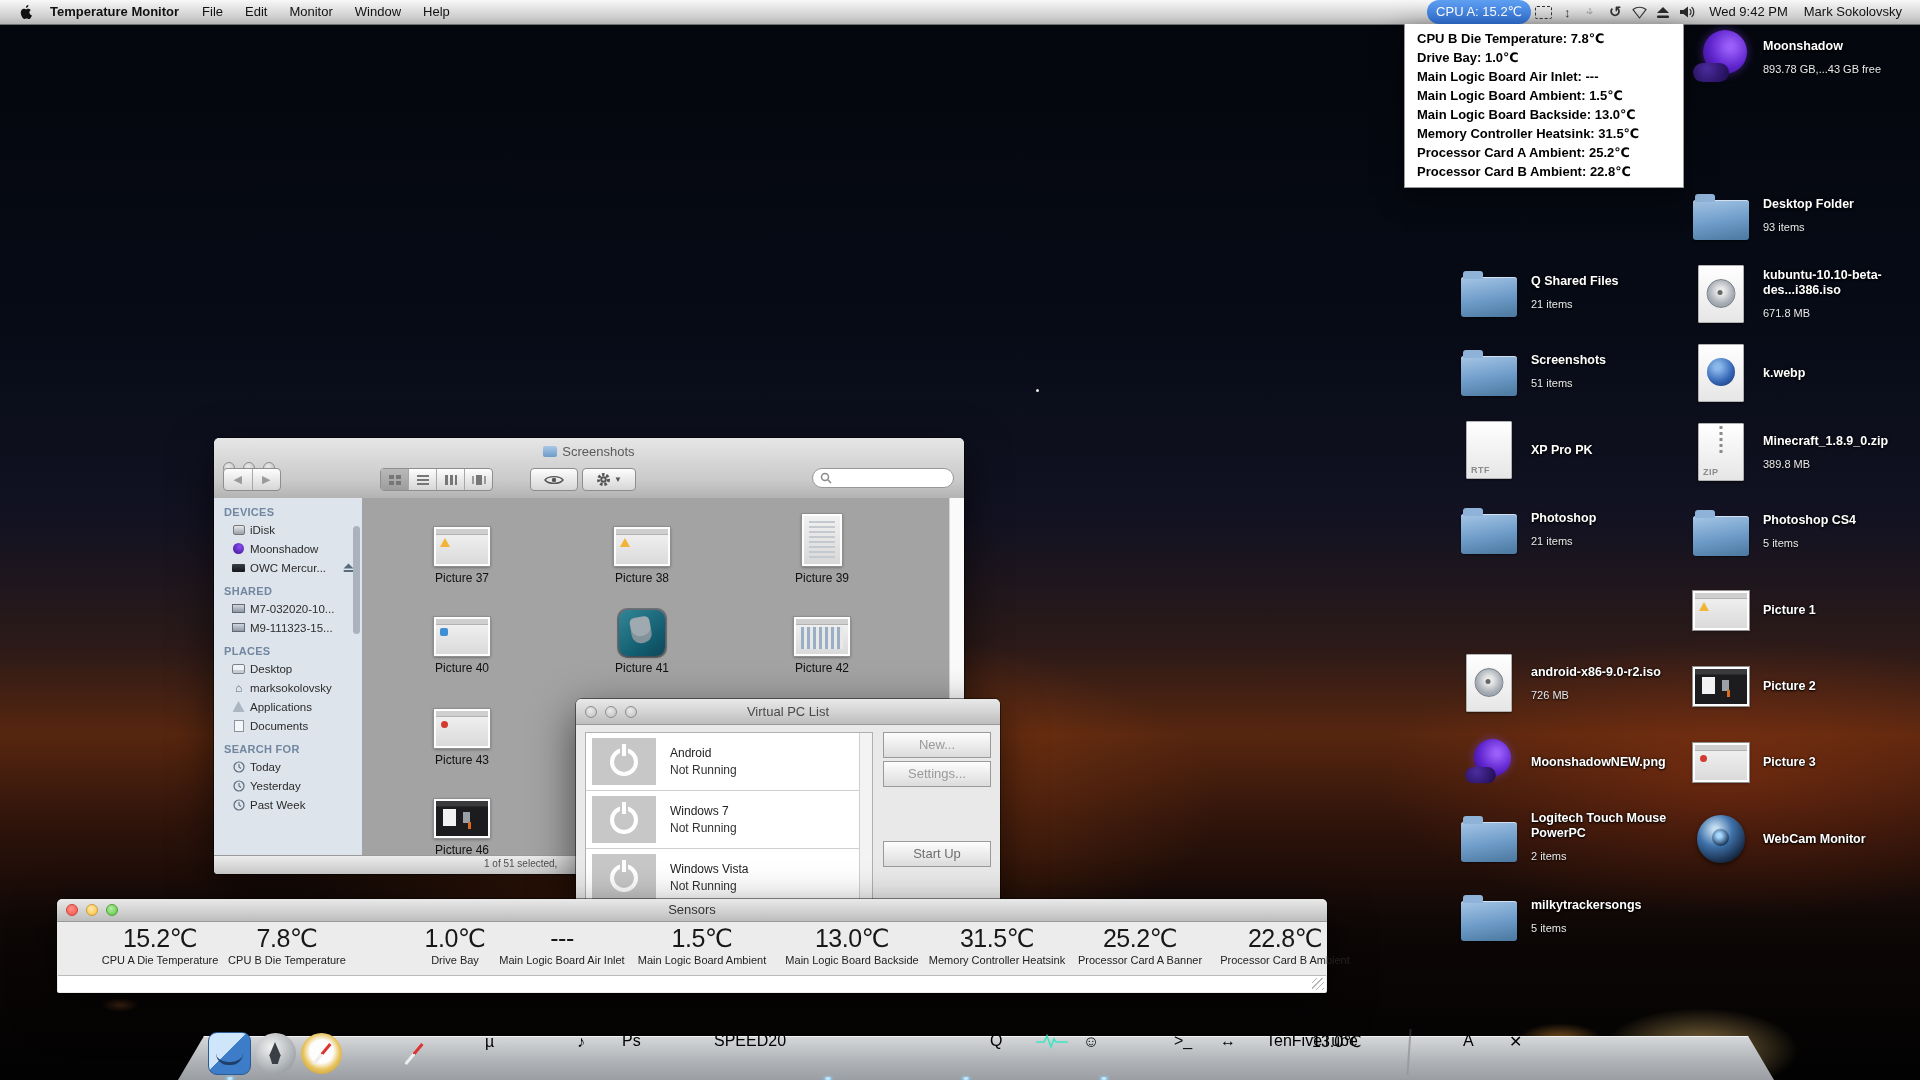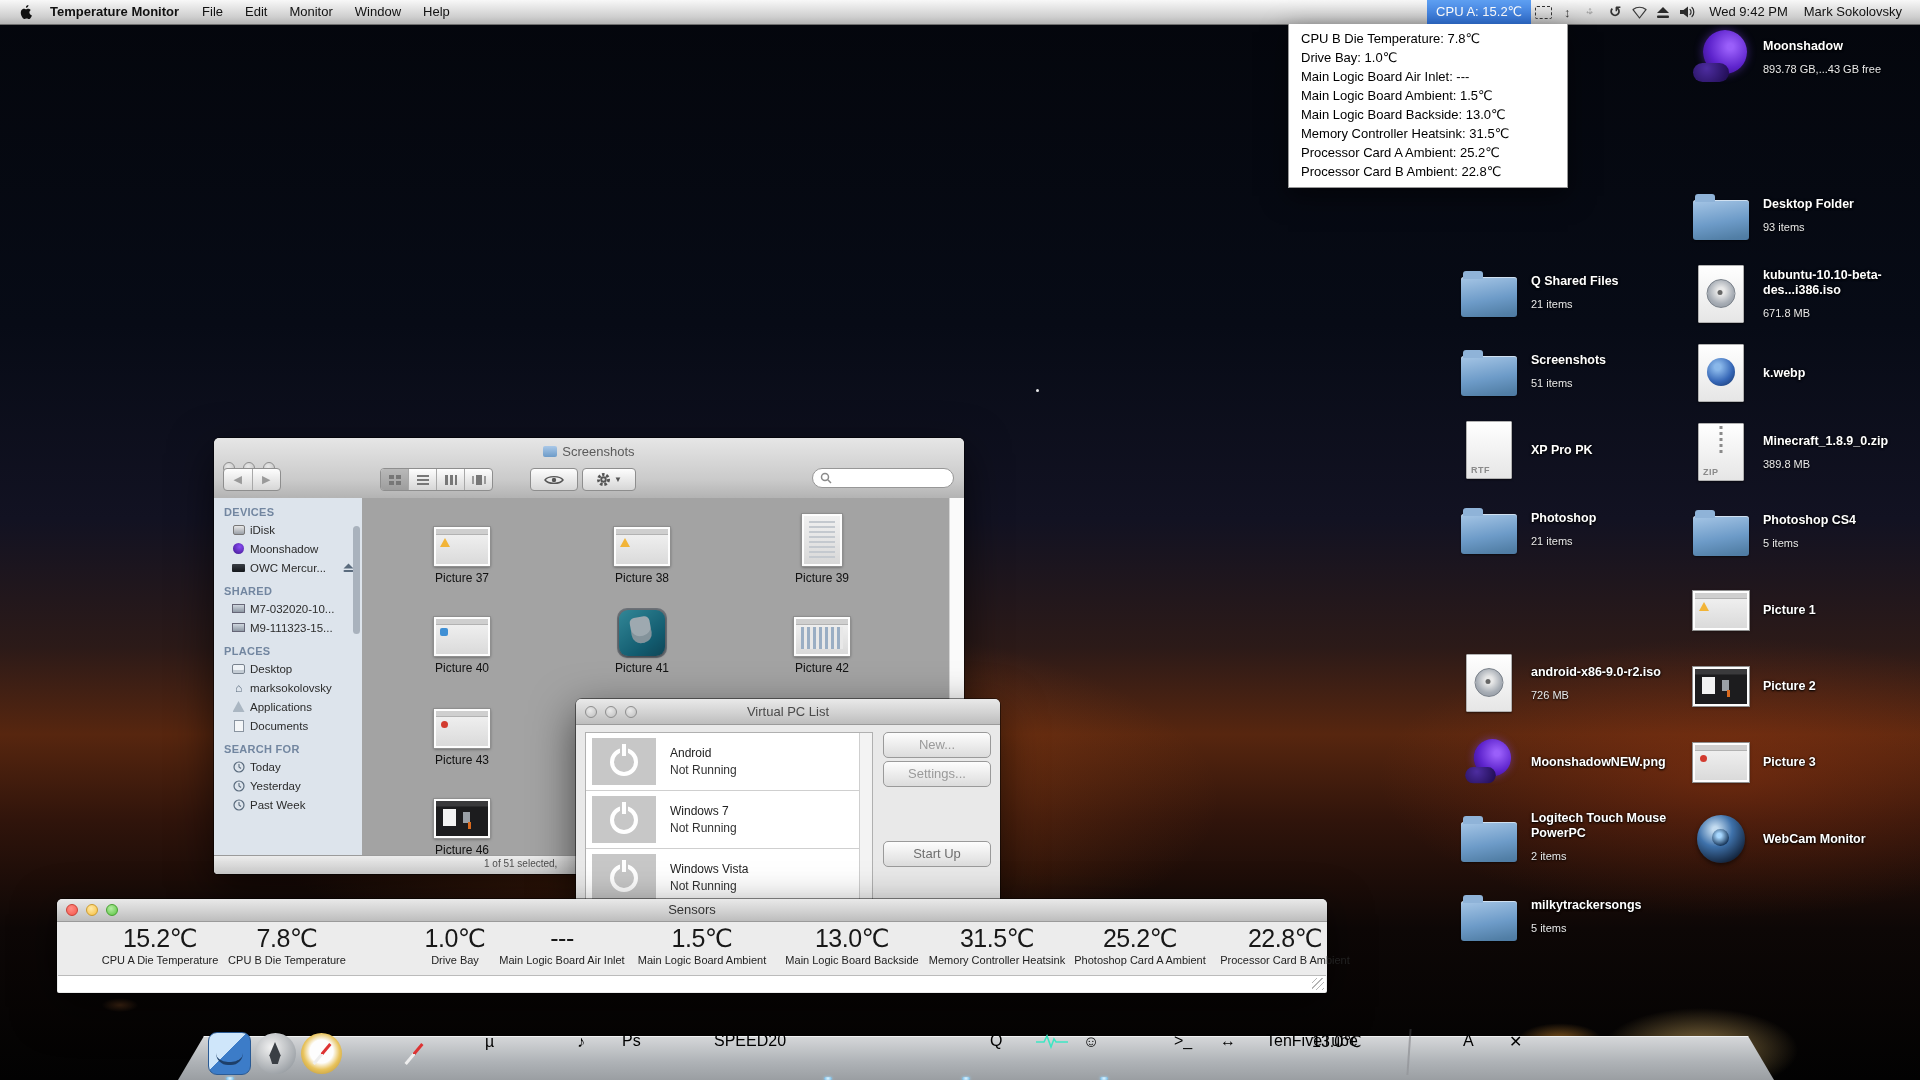--- a/index.html
+++ b/index.html
@@ -15,33 +15,33 @@
       linear-gradient(180deg,#04060c 0%,#070b16 30%,#121222 48%,#2c1a18 60%,#57260f 68%,#30140b 76%,#0d0706 86%,#020202 100%);
   }
   .star{position:absolute;left:1036px;top:389px;width:3px;height:3px;border-radius:50%;background:#fff;opacity:.9}
   
   #menubar{position:absolute;left:0;top:0;right:0;height:24px;z-index:50;display:flex;align-items:center;
     background:linear-gradient(#f8f8f8,#cfcfcf 70%,#b5b5b5);border-bottom:1px solid #6e6e6e;font-size:13px;color:#111;}
   #menubar .left{display:flex;align-items:center;gap:0;padding-left:14px;}
   .mitem{padding:0 11px;line-height:24px;}
   .mapp{font-weight:bold;padding:0 12px;}
   #menubar .right{margin-left:auto;display:flex;align-items:center;gap:0;padding-right:10px;}
-  .mpill{background:linear-gradient(#5fa0f2,#2f6fd4);color:#fff;padding:0 9px;line-height:24px;}
+  .mpill{background:linear-gradient(#5fa0f2,#2f6fd4);color:#fff;padding:0 9px;line-height:24px;border-radius:12px;}
   .mico{display:flex;align-items:center;justify-content:center;width:24px;height:24px;color:#333;}
   .dashrect{width:15px;height:11px;border:1px dashed #333;border-radius:2px;}
   .updown{font-weight:bold;font-size:13px;}
   .movex{position:relative;width:14px;height:14px;color:#999;}
   .movex::before{content:"\2194";position:absolute;left:0;top:-1px;font-size:11px;}
   .movex::after{content:"\2195";position:absolute;left:3px;top:-1px;font-size:11px;}
   .tmclock{font-size:15px;font-weight:bold;color:#333;}
   .mtime{padding:0 10px;}
   .muser{padding:0 8px 0 6px;}
   
-  #tempmenu{position:absolute;left:1288px;top:24px;width:278px;z-index:60;background:#fff;
-    border:1px solid #999;border-top:none;box-shadow:0 8px 24px rgba(0,0,0,.5);padding:5px 0 6px;}
+  #tempmenu{position:absolute;left:1404px;top:24px;width:278px;z-index:60;background:#fff;
+    border:1px solid #999;border-top:none;box-shadow:0 8px 24px rgba(0,0,0,.5);padding:5px 0 6px;font-weight:bold;}
   #tempmenu .tline{font-size:13px;line-height:19px;padding:0 12px;color:#000;white-space:nowrap;}
   
   .dsk{position:absolute;display:flex;align-items:center;width:230px;z-index:1;}
   .dsk .icbox{width:62px;height:62px;display:flex;align-items:center;justify-content:center;flex:0 0 62px;}
   .dsk .lbl{margin-left:11px;max-width:158px;}
   .dsk .nm{display:block;font-size:12.5px;font-weight:bold;color:#fff;text-shadow:0 1px 2px #000,0 0 3px rgba(0,0,0,.8);line-height:15px;overflow-wrap:break-word;}
   .dsk .inf{display:block;font-size:11px;color:#e8e8e8;text-shadow:0 1px 2px #000;line-height:14px;margin-top:8px;}
   
   .fold{width:56px;height:40px;border-radius:3px;position:relative;margin-top:10px;
     background:linear-gradient(170deg,#a6c6e6,#6d9bc8 55%,#527fa6 90%,#4d7aa4);box-shadow:inset 0 1px 0 rgba(255,255,255,.55),0 1px 2px rgba(0,0,0,.5);}
@@ -152,21 +152,21 @@
   #vpc .ttl{top:5px;}
   .vpclist{position:absolute;left:9px;top:33px;width:288px;bottom:0;background:#fff;border:1px solid #b0b0b0;box-sizing:border-box;}
   .vrow{height:57px;border-bottom:1px solid #cfcfcf;position:relative;display:flex;align-items:center;}
   .vthumb{width:64px;height:47px;background:#c7c7c7;margin-left:6px;position:relative;flex:0 0 64px;}
   .pwr{position:absolute;left:50%;top:50%;width:28px;height:28px;transform:translate(-50%,-50%);border:4px solid #fff;border-radius:50%;box-sizing:border-box;}
   .pwr::after{content:"";position:absolute;left:8px;top:-8px;width:4px;height:12px;background:#fff;box-shadow:0 0 0 2px #c7c7c7;}
   .vtext{margin-left:14px;font-size:12px;color:#222;}
   .vname{font-weight:normal;margin-bottom:3px;}
   .vstatus{color:#333;}
   .vpcscroll{position:absolute;right:0;top:0;bottom:0;width:12px;background:#f3f3f3;border-left:1px solid #cfcfcf;}
-  .vpcbtn{position:absolute;left:307px;width:106px;height:24px;border:1px solid #9a9a9a;border-radius:5px;
+  .vpcbtn{position:absolute;left:307px;width:106px;height:24px;border:1px solid #9a9a9a;border-radius:0;
     background:linear-gradient(#fdfdfd,#dcdcdc);font-size:13px;text-align:center;line-height:24px;color:#9a9a9a;}
   
   #sensors{left:57px;top:899px;width:1270px;height:94px;z-index:30;background:#ececec;border-radius:6px 6px 2px 2px;}
   #sensors .tbar{height:22px;}
   #sensors .ttl{top:3px;color:#333;}
   .senwrap{position:absolute;left:0;right:0;top:23px;height:53px;}
   .sensor{position:absolute;top:2px;transform:translateX(-50%);text-align:center;white-space:nowrap;}
   .sval{font-size:25px;color:#181818;letter-spacing:-.5px;}
   .slab{font-size:11px;color:#222;margin-top:1px;}
   .senfoot{position:absolute;left:1px;right:1px;bottom:1px;height:16px;background:#fff;border-top:1px solid #bbb;}
@@ -685,21 +685,21 @@
       <div class="sensor" style="left:795px">
           <div class="sval">13.0℃</div>
           <div class="slab">Main Logic Board Backside</div>
         </div>
       <div class="sensor" style="left:940px">
           <div class="sval">31.5℃</div>
           <div class="slab">Memory Controller Heatsink</div>
         </div>
       <div class="sensor" style="left:1083px">
           <div class="sval">25.2℃</div>
-          <div class="slab">Photoshop Card A Ambient</div>
+          <div class="slab">Processor Card A Banner</div>
         </div>
       <div class="sensor" style="left:1228px">
           <div class="sval">22.8℃</div>
           <div class="slab">Processor Card B Ambient</div>
         </div>
     </div>
     <div class="senfoot">
         <span class="grip"></span>
       </div>
   </div>

